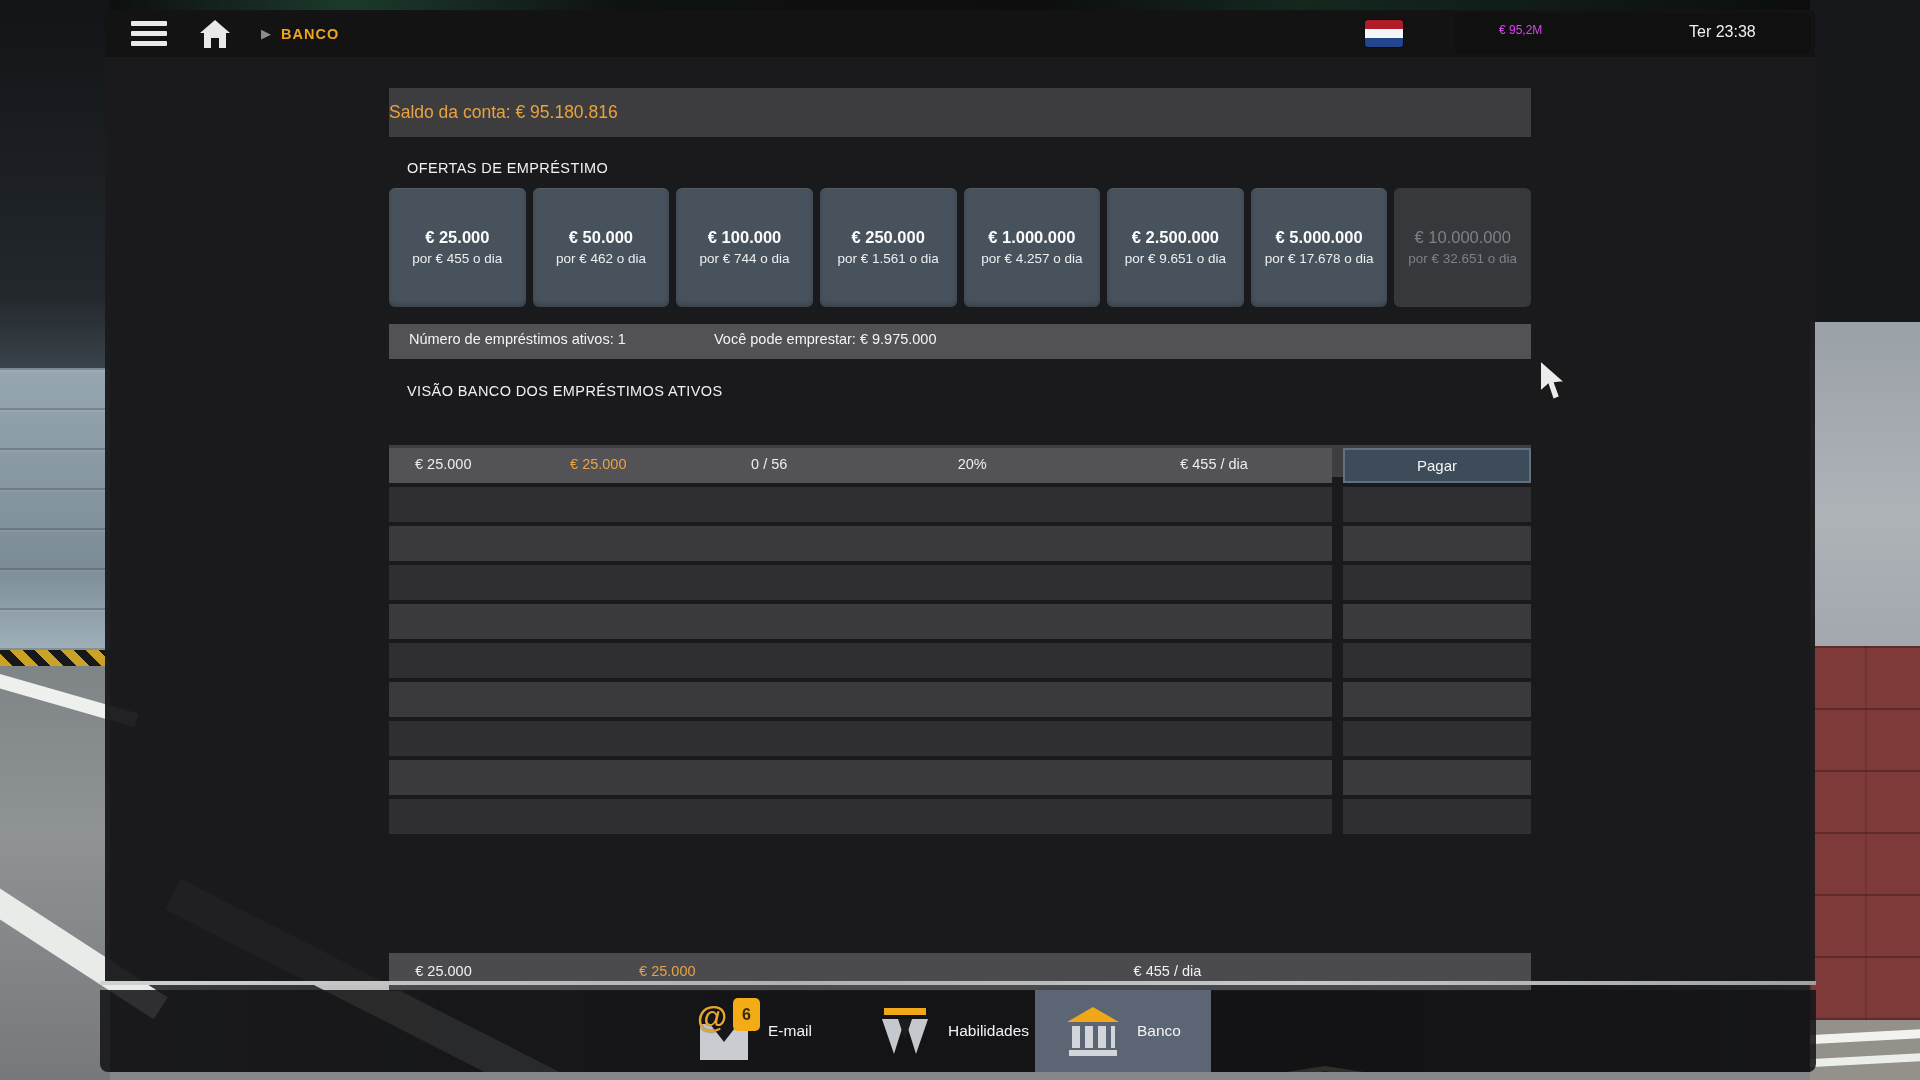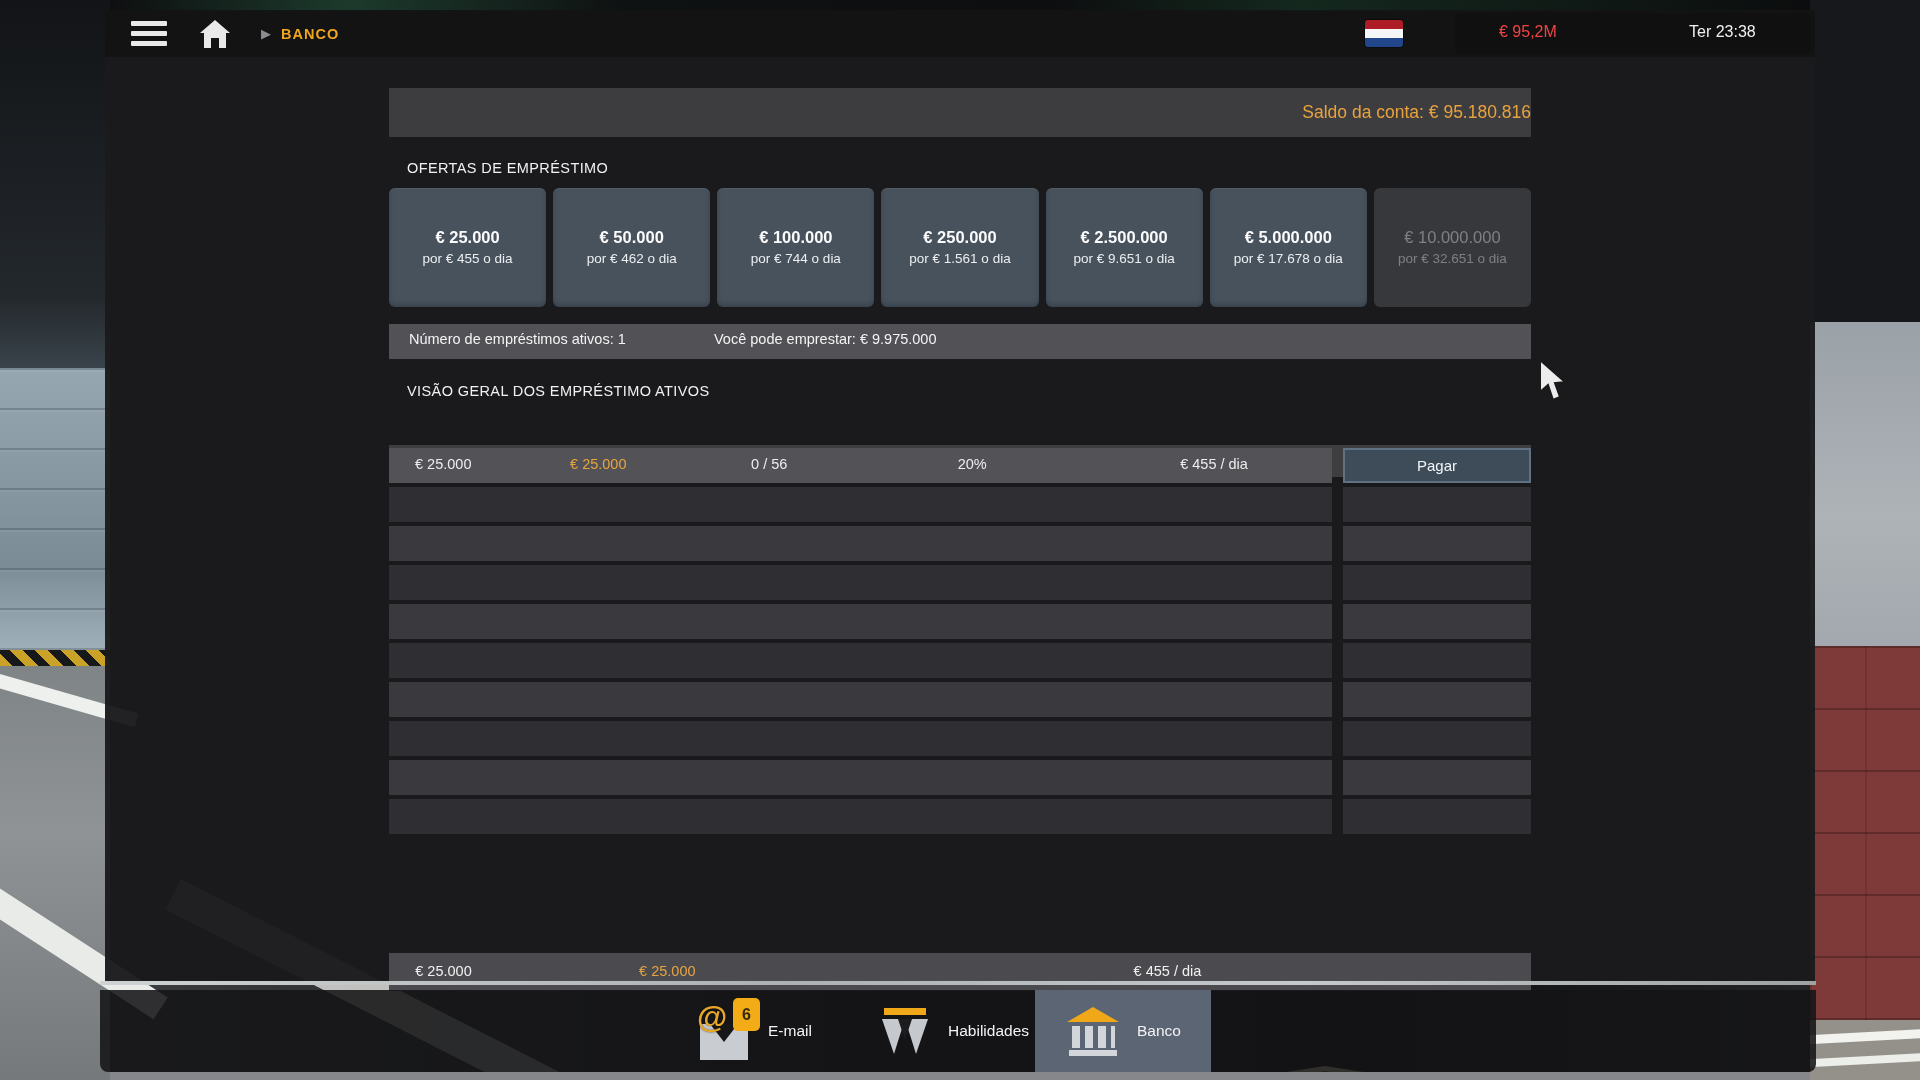--- a/index.html
+++ b/index.html
@@ -49,29 +49,29 @@
   .hamburger span { display:block; height:5px; background:#e9e9ea; border-radius:1px; }
   .home-btn { margin-left:32px; width:32px; height:30px; cursor:pointer; }
   .crumb-chevron { margin-left:30px; color:#8c8d90; font-size:13px; }
   .crumb-label { margin-left:10px; color:#f0a51e; font-weight:bold; font-size:14.5px; letter-spacing:1px; }
   .topbar-spacer { flex:1; }
   .flag { width:38px; height:27px; border-radius:3px; overflow:hidden; display:flex; flex-direction:column; box-shadow:0 0 0 1px rgba(0,0,0,0.4); }
   .flag div { flex:1; }
   .flag .f-red { background:#ae1c28; } .flag .f-white { background:#f5f6f7; } .flag .f-blue { background:#21468b; }
   .hud-box { margin-left:52px; margin-right:4px; width:356px; height:41px; background:#101011;
     border-radius:6px; position:relative; }
-  .hud-money { position:absolute; left:44px; top:10px; color:#ef4444; font-size:16px; }
+  .hud-money { position:absolute; left:44px; top:10px; color:#d946ef; font-size:12px; }
   .hud-time  { position:absolute; left:234px; top:10px; color:#f0f0f1; font-size:16px; }
 
   
   .panel { position:absolute; left:105px; top:57px; width:1710px; height:924px;
     background:rgba(27,27,29,0.97); }
   .content { position:absolute; left:284px; width:1142px; }
 
-  .saldo-bar { top:31px; height:49px; background:#3d3d40; display:flex; align-items:center; justify-content:flex-end; }
+  .saldo-bar { top:31px; height:49px; background:#3d3d40; display:flex; align-items:center; justify-content:flex-start; }
   .saldo-text { color:#eaa33c; font-size:17.5px; }
 
   .offers-title { top:103px; color:#f1f1f2; font-size:14.5px; letter-spacing:0.4px; padding-left:18px; }
   .offers-row { top:131px; height:119px; display:flex; gap:7px; }
   .offer-card { flex:1; background:#47525d; border-radius:6px; display:flex; flex-direction:column;
     align-items:center; justify-content:center; text-align:center; padding:4px 7px; cursor:pointer;
     box-shadow:inset 0 1px 0 rgba(255,255,255,0.07), inset 0 -3px 5px rgba(0,0,0,0.18); }
   .offer-amount { color:#fbfbfc; font-size:16.5px; font-weight:bold; line-height:1.3; }
   .offer-rate { color:#eceef0; font-size:13.5px; line-height:1.32; margin-top:1px; }
   .offer-card.disabled { background:#37383b; cursor:default; box-shadow:none; }
@@ -192,39 +192,43 @@
       </div>
       <div class="offer-card">
         <span class="offer-amount">€ 100.000</span>
         <span class="offer-rate">por € 744 o dia</span>
       </div>
       <div class="offer-card">
         <span class="offer-amount">€ 250.000</span>
         <span class="offer-rate">por € 1.561 o dia</span>
       </div>
       <div class="offer-card">
+        <span class="offer-amount">€ 1.000.000</span>
+        <span class="offer-rate">por € 4.257 o dia</span>
+      </div>
+      <div class="offer-card">
         <span class="offer-amount">€ 2.500.000</span>
         <span class="offer-rate">por € 9.651 o dia</span>
       </div>
       <div class="offer-card">
         <span class="offer-amount">€ 5.000.000</span>
         <span class="offer-rate">por € 17.678 o dia</span>
       </div>
       <div class="offer-card disabled">
         <span class="offer-amount">€ 10.000.000</span>
         <span class="offer-rate">por € 32.651 o dia</span>
       </div>
     </div>
 
     <div class="content status-bar">
       <span class="status-active">Número de empréstimos ativos: 1</span>
       <span class="status-borrow">Você pode emprestar: € 9.975.000</span>
     </div>
 
-    <div class="content table-title">VISÃO GERAL DOS EMPRÉSTIMO ATIVOS</div>
+    <div class="content table-title">VISÃO BANCO DOS EMPRÉSTIMOS ATIVOS</div>
 
     <div class="content thead">
       <span class="th-0">Empréstimo</span>
       <span class="th-1">Resta pagar</span>
       <span class="th-2">Duração (em dias)</span>
       <span class="th-3">Taxa de juros (anual)</span>
       <span class="th-4">Parcela</span>
     </div>
 
     <div class="content rows">

